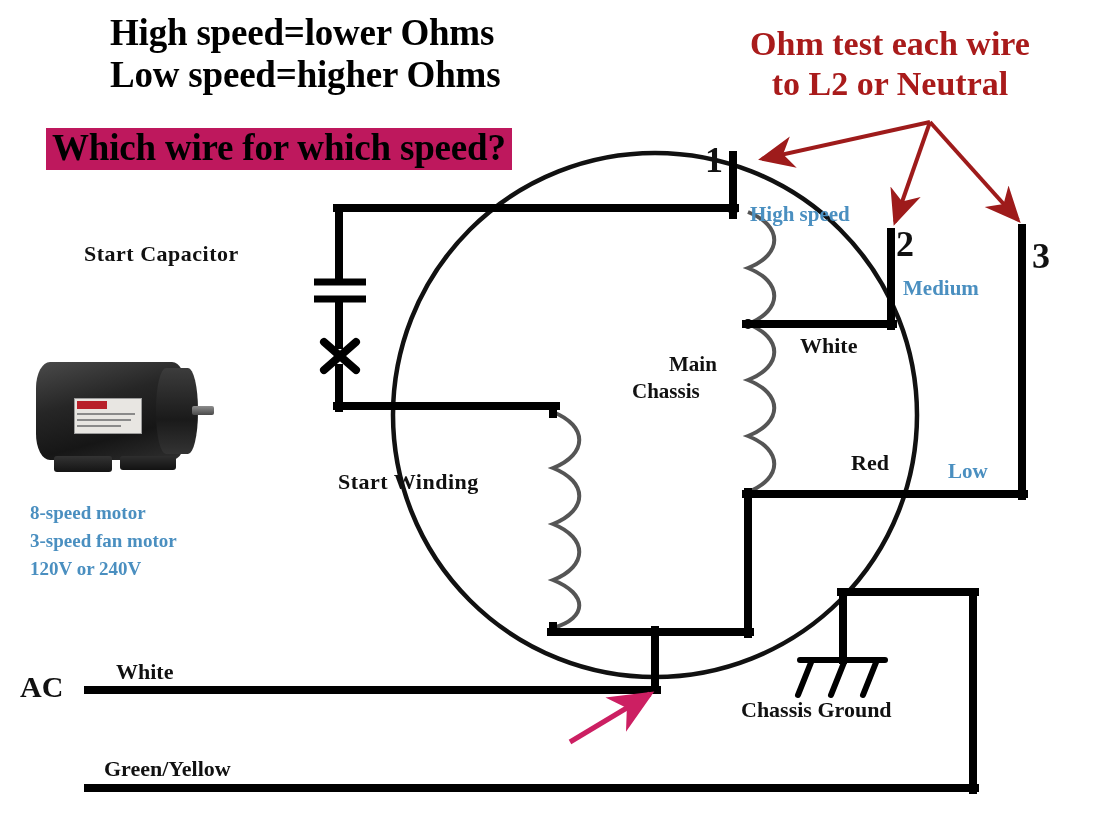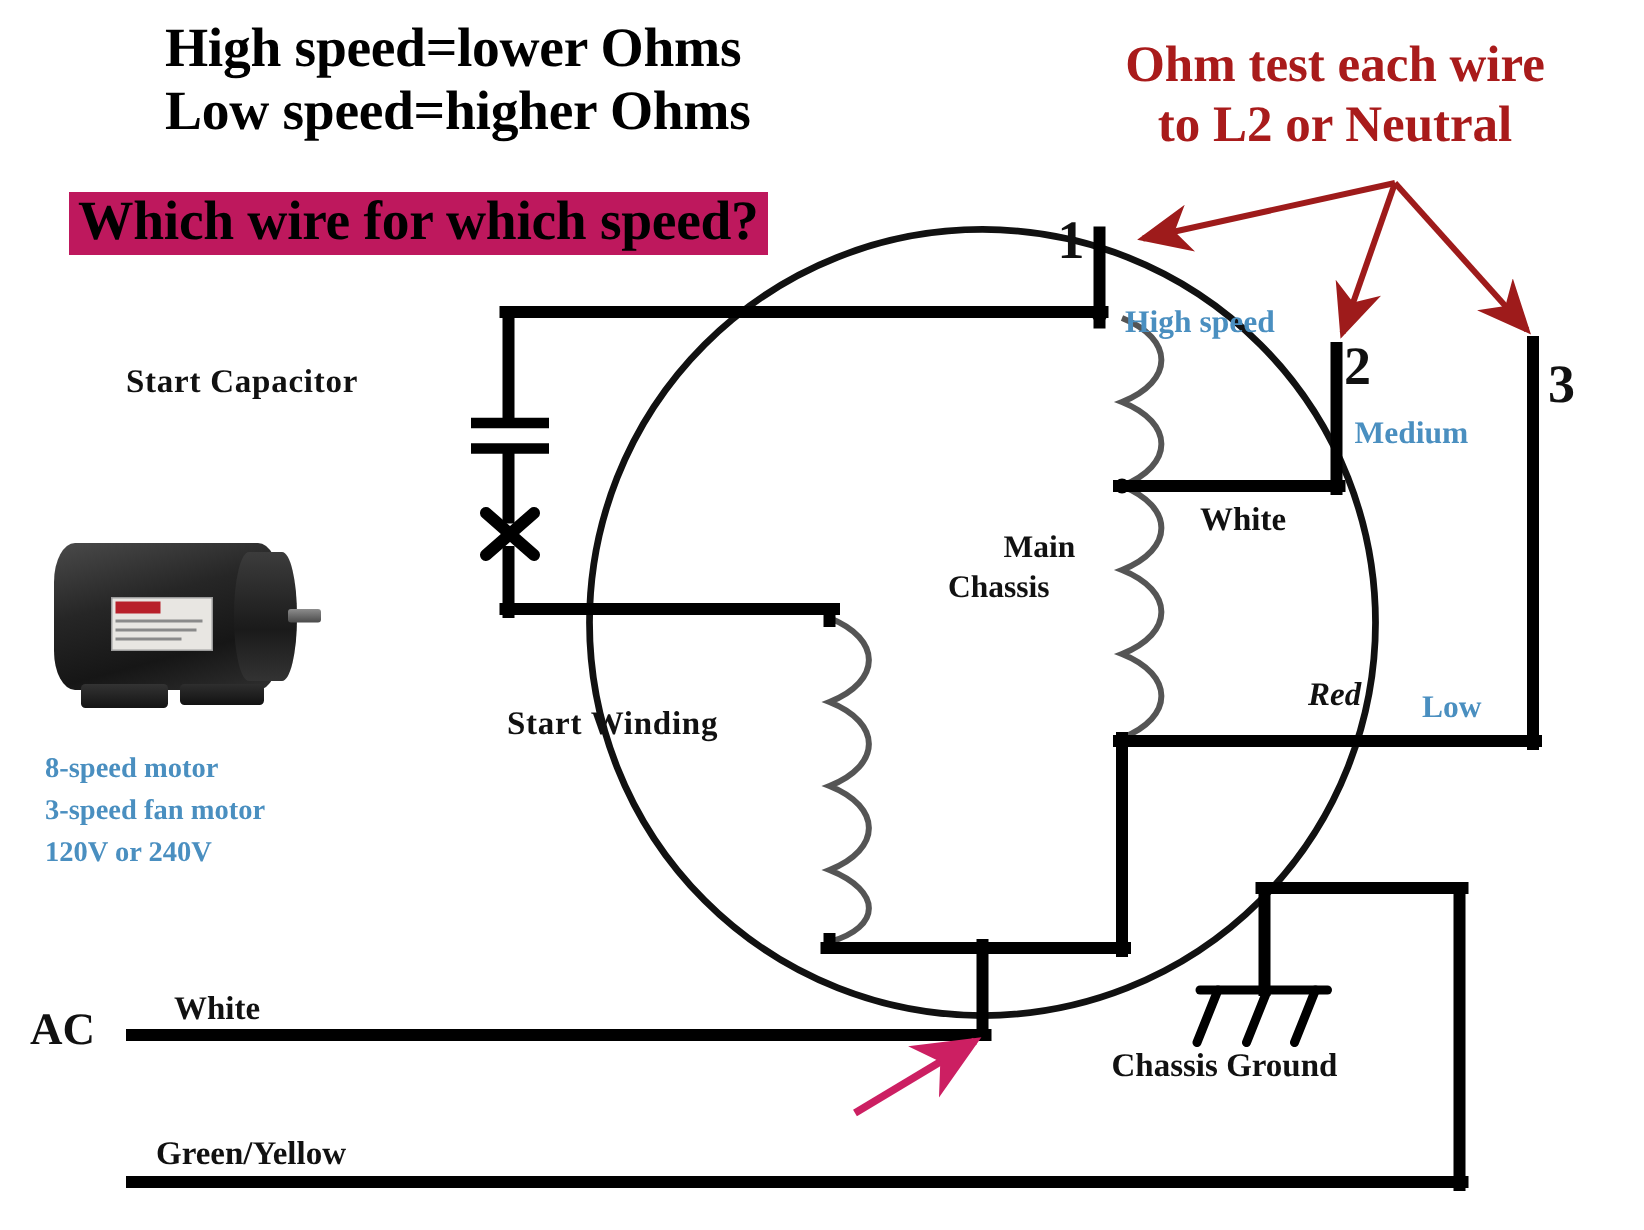--- a/index.html
+++ b/index.html
@@ -158,21 +158,21 @@
 
   <div class="txt lbl" style="left:705px;top:142px;font-size:36px;">1</div>
   <div class="txt lbl" style="left:896px;top:226px;font-size:36px;">2</div>
   <div class="txt lbl" style="left:1032px;top:238px;font-size:36px;">3</div>
 
   <div class="txt blue" style="left:750px;top:168px;font-size:21px;margin-top:36px;">High speed</div>
   <div class="txt blue" style="left:903px;top:278px;font-size:21px;">Medium</div>
   <div class="txt blue" style="left:948px;top:461px;font-size:21px;">Low</div>
 
   <div class="txt lbl" style="left:800px;top:335px;font-size:22px;">White</div>
-  <div class="txt lbl" style="left:872px;top:452px;font-size:22px;font-style:italic;">Red</div>
+  <div class="txt lbl" style="left:851px;top:452px;font-size:22px;">Red</div>
 
   <div class="txt lbl" style="left:84px;top:243px;font-size:22px;letter-spacing:0.5px;">Start Capacitor</div>
   <div class="txt lbl" style="left:338px;top:471px;font-size:22px;letter-spacing:0.5px;">Start Winding</div>
   <div class="txt lbl" style="left:669px;top:354px;font-size:21px;">Main</div>
   <div class="txt lbl" style="left:632px;top:381px;font-size:21px;">Chassis</div>
   <div class="txt lbl" style="left:741px;top:699px;font-size:22px;">Chassis Ground</div>
 
   <div class="txt lbl" style="left:20px;top:672px;font-size:30px;">AC</div>
   <div class="txt lbl" style="left:116px;top:661px;font-size:22px;">White</div>
   <div class="txt lbl" style="left:104px;top:758px;font-size:22px;">Green/Yellow</div>

